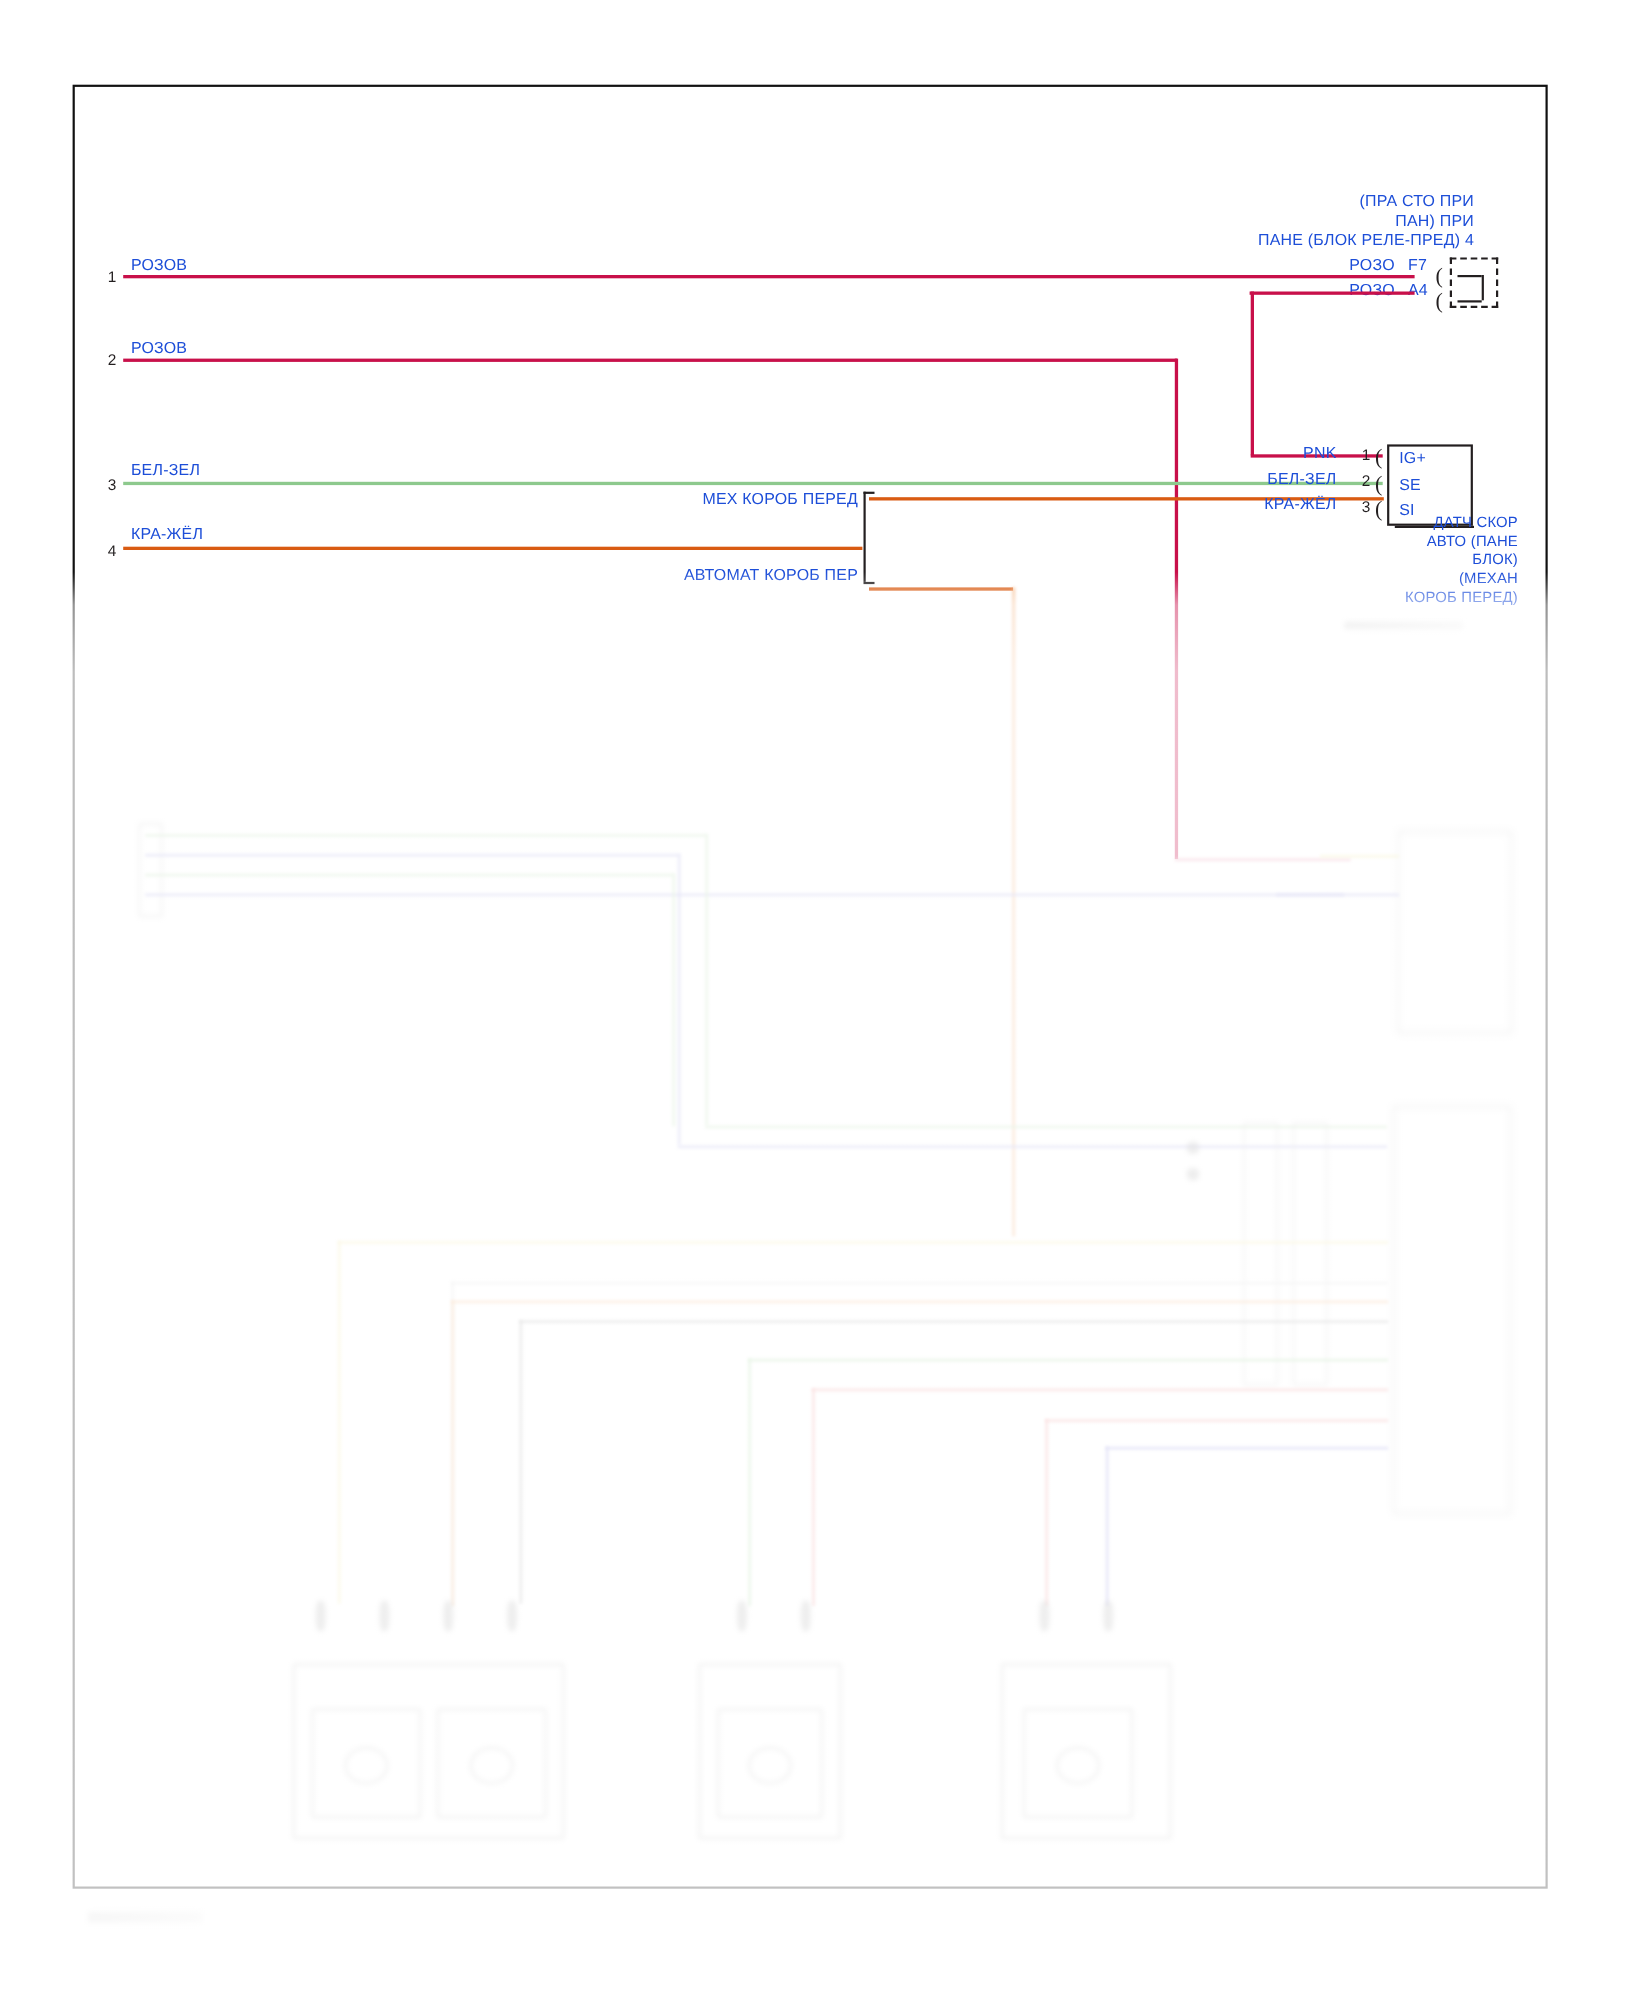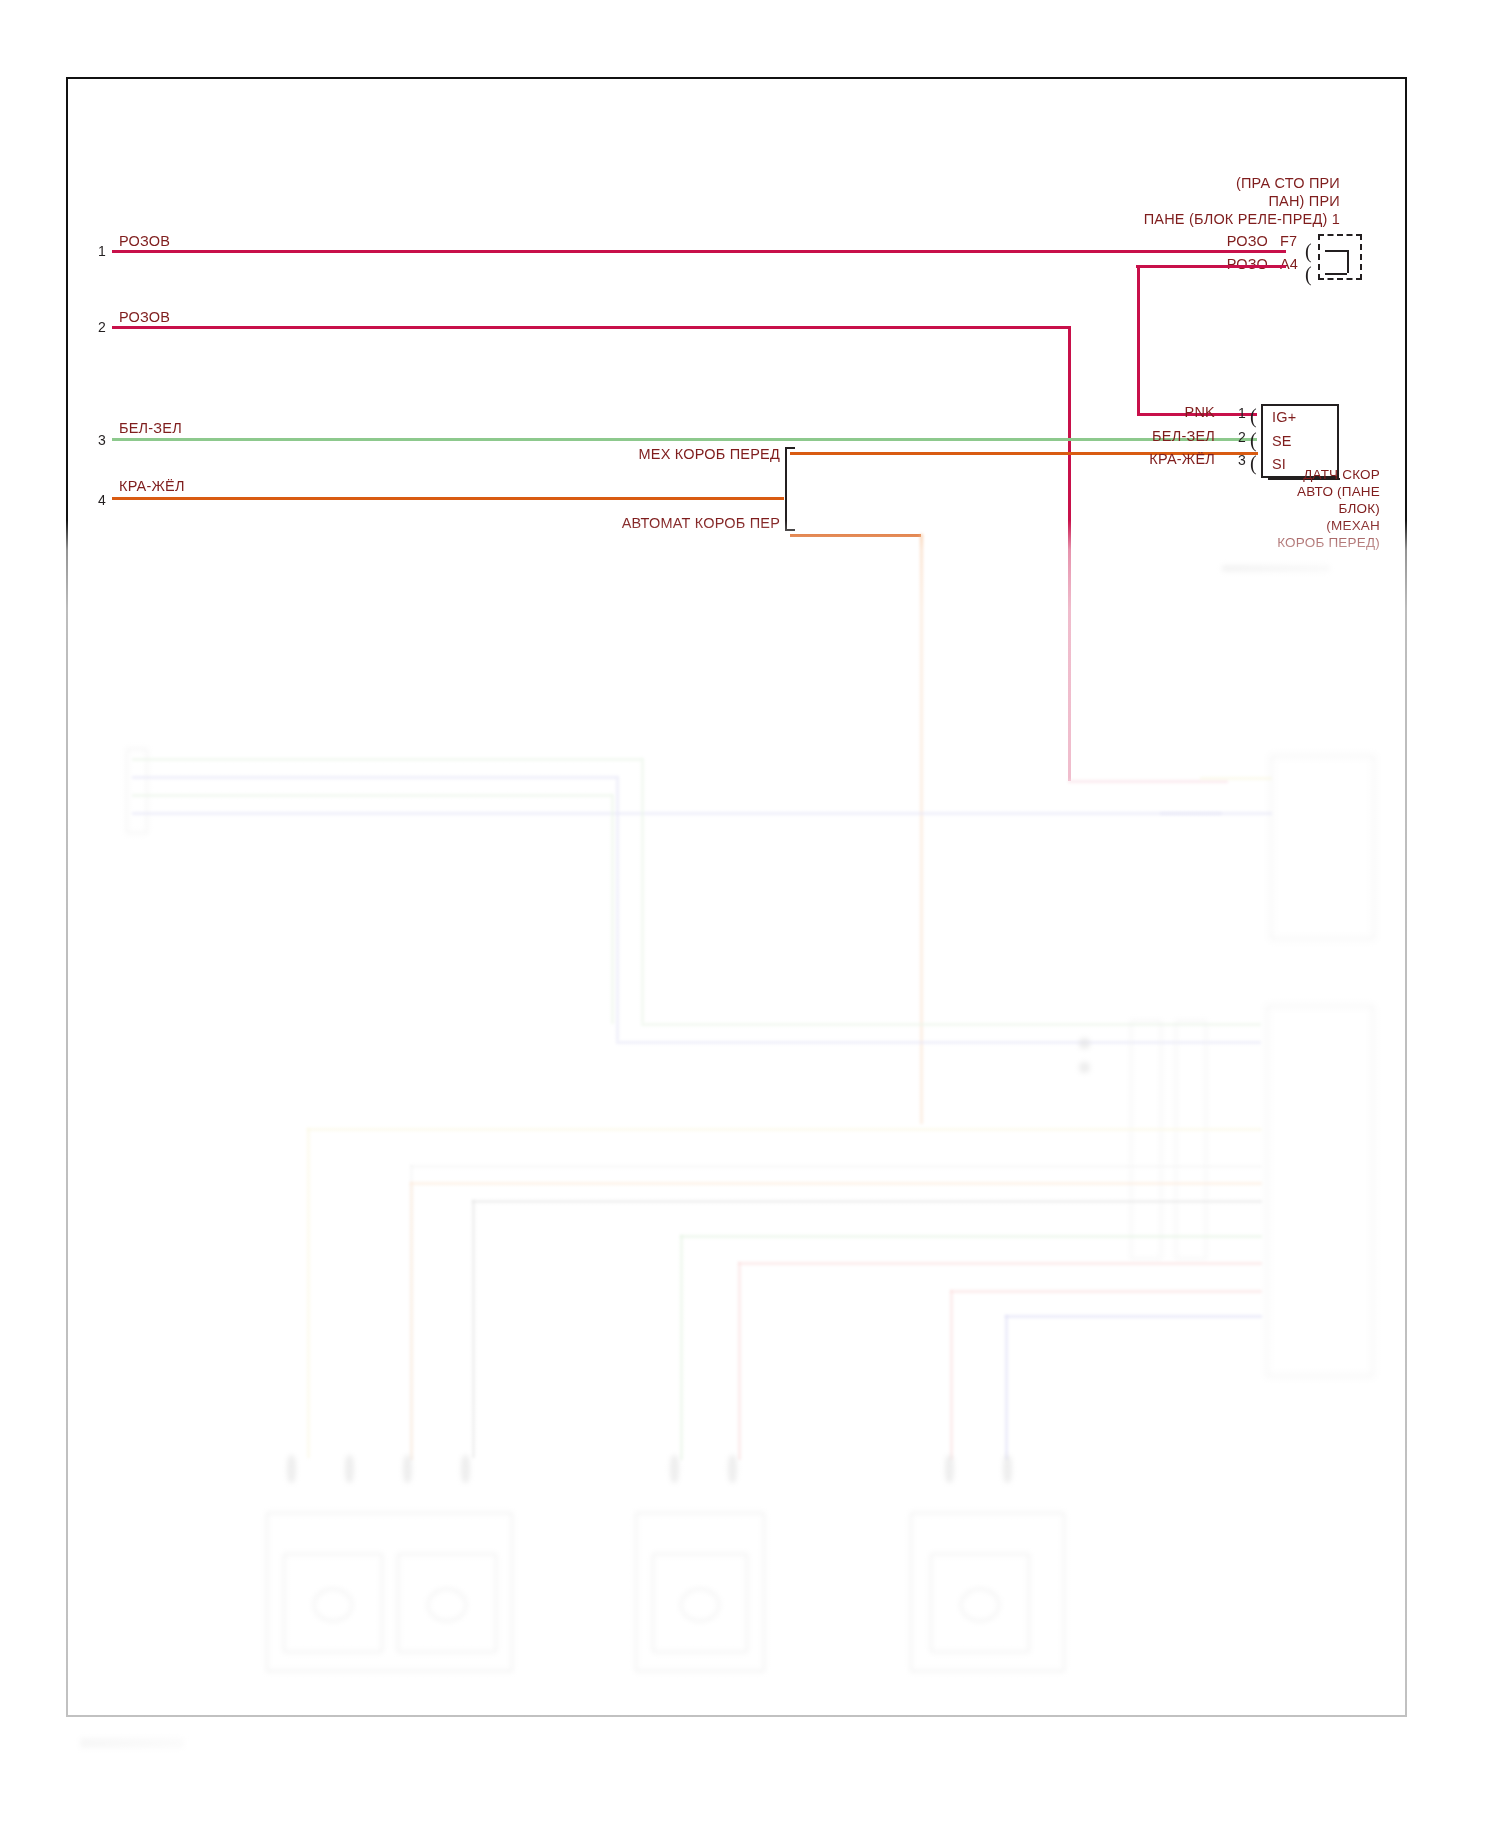--- a/index.html
+++ b/index.html
@@ -40,21 +40,21 @@
   }
 
   
   .wire  { position: absolute; }
   .hwire { height: 0; border-top-width: 3px; border-top-style: solid; }
   .vwire { width: 0;  border-left-width: 3px; border-left-style: solid; }
 
   .lbl {
     position: absolute;
     font-size: 14.5px;
-    color: #7f1d1d;
+    color: #1d4ed8;
     white-space: nowrap;
     letter-spacing: .2px;
   }
   .lbl.r { text-align: right; }
   .lbl.c { text-align: right; }
   .num {
     position: absolute;
     font-size: 14px;
     color: #231f20;
   }
@@ -118,21 +118,21 @@
 </style>
 </head>
 <body>
 
 <div id="page">
 
   <div id="frame"></div>
 
   <div class="lbl r" style="left:960px; top:175px; width:380px;">(ПРА СТО ПРИ</div>
   <div class="lbl r" style="left:960px; top:193px; width:380px;">ПАН) ПРИ</div>
-  <div class="lbl r" style="left:960px; top:211px; width:380px;">ПАНЕ (БЛОК РЕЛЕ-ПРЕД) 1</div>
+  <div class="lbl r" style="left:960px; top:211px; width:380px;">ПАНЕ (БЛОК РЕЛЕ-ПРЕД) 4</div>
 
   <div class="num" style="left:98px; top:243px;">1</div>
   <div class="lbl" style="left:119px; top:233px;">РОЗОВ</div>
 
   <div class="wire hwire" style="left:112px; top:250px; width:1174px; border-top-color:#c8104a;"></div>
 
   <div class="num" style="left:98px; top:319px;">2</div>
   <div class="lbl" style="left:119px; top:309px;">РОЗОВ</div>
 
   <div class="wire hwire" style="left:112px; top:326px; width:958px; border-top-color:#c8104a;"></div>

